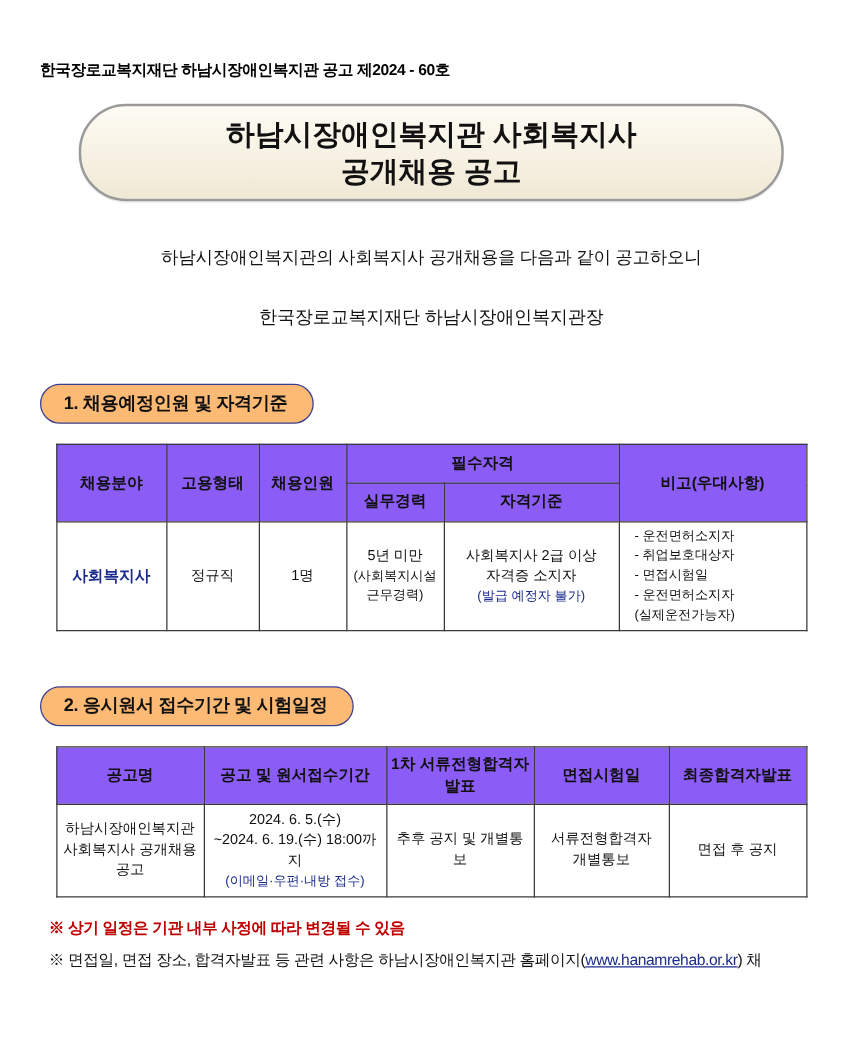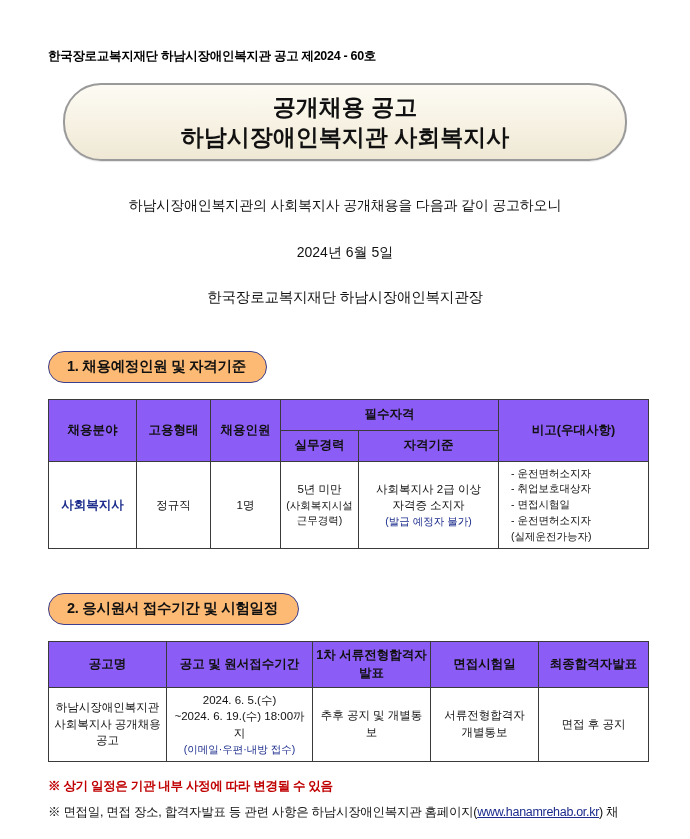--- a/index.html
+++ b/index.html
@@ -13,21 +13,21 @@
     font-family: "Liberation Sans", sans-serif;
     color: #1a1a1a;
     position: relative;
     overflow: hidden;
   }
   .page {
     position: relative;
     width: 690px;
     height: 839px;
     box-sizing: border-box;
-    padding: 0 48px;
+    padding: 0 32px;
   }
 
   
   .doc-ref {
     font-size: 12.5px;
     font-weight: bold;
     letter-spacing: -0.3px;
     padding-top: 48px;
     color: #000;
   }
@@ -168,29 +168,28 @@
   }
 </style>
 </head>
 <body>
 
 <div class="page">
 
   <div class="doc-ref">한국장로교복지재단 하남시장애인복지관 공고 제2024 - 60호</div>
 
   <div class="title-box">
+    <div class="title-line">하남시장애인복지관 사회복지사</div>
     <div class="title-line">공개채용 공고</div>
-    <div class="title-line">하남시장애인복지관 사회복지사</div>
   </div>
 
   <div class="intro">
     <div>하남시장애인복지관의 사회복지사 공개채용을 다음과 같이 공고하오니</div>
   </div>
 
-  <div class="date-line">2024년 6월 5일</div>
   <div class="issuer-line">한국장로교복지재단 하남시장애인복지관장</div>
 
   <div class="section">
     <div class="sec-pill">
       <span class="num">1.</span>
       <span>채용예정인원 및 자격기준</span>
     </div>
 
     <table class="t1">
       <colgroup>

